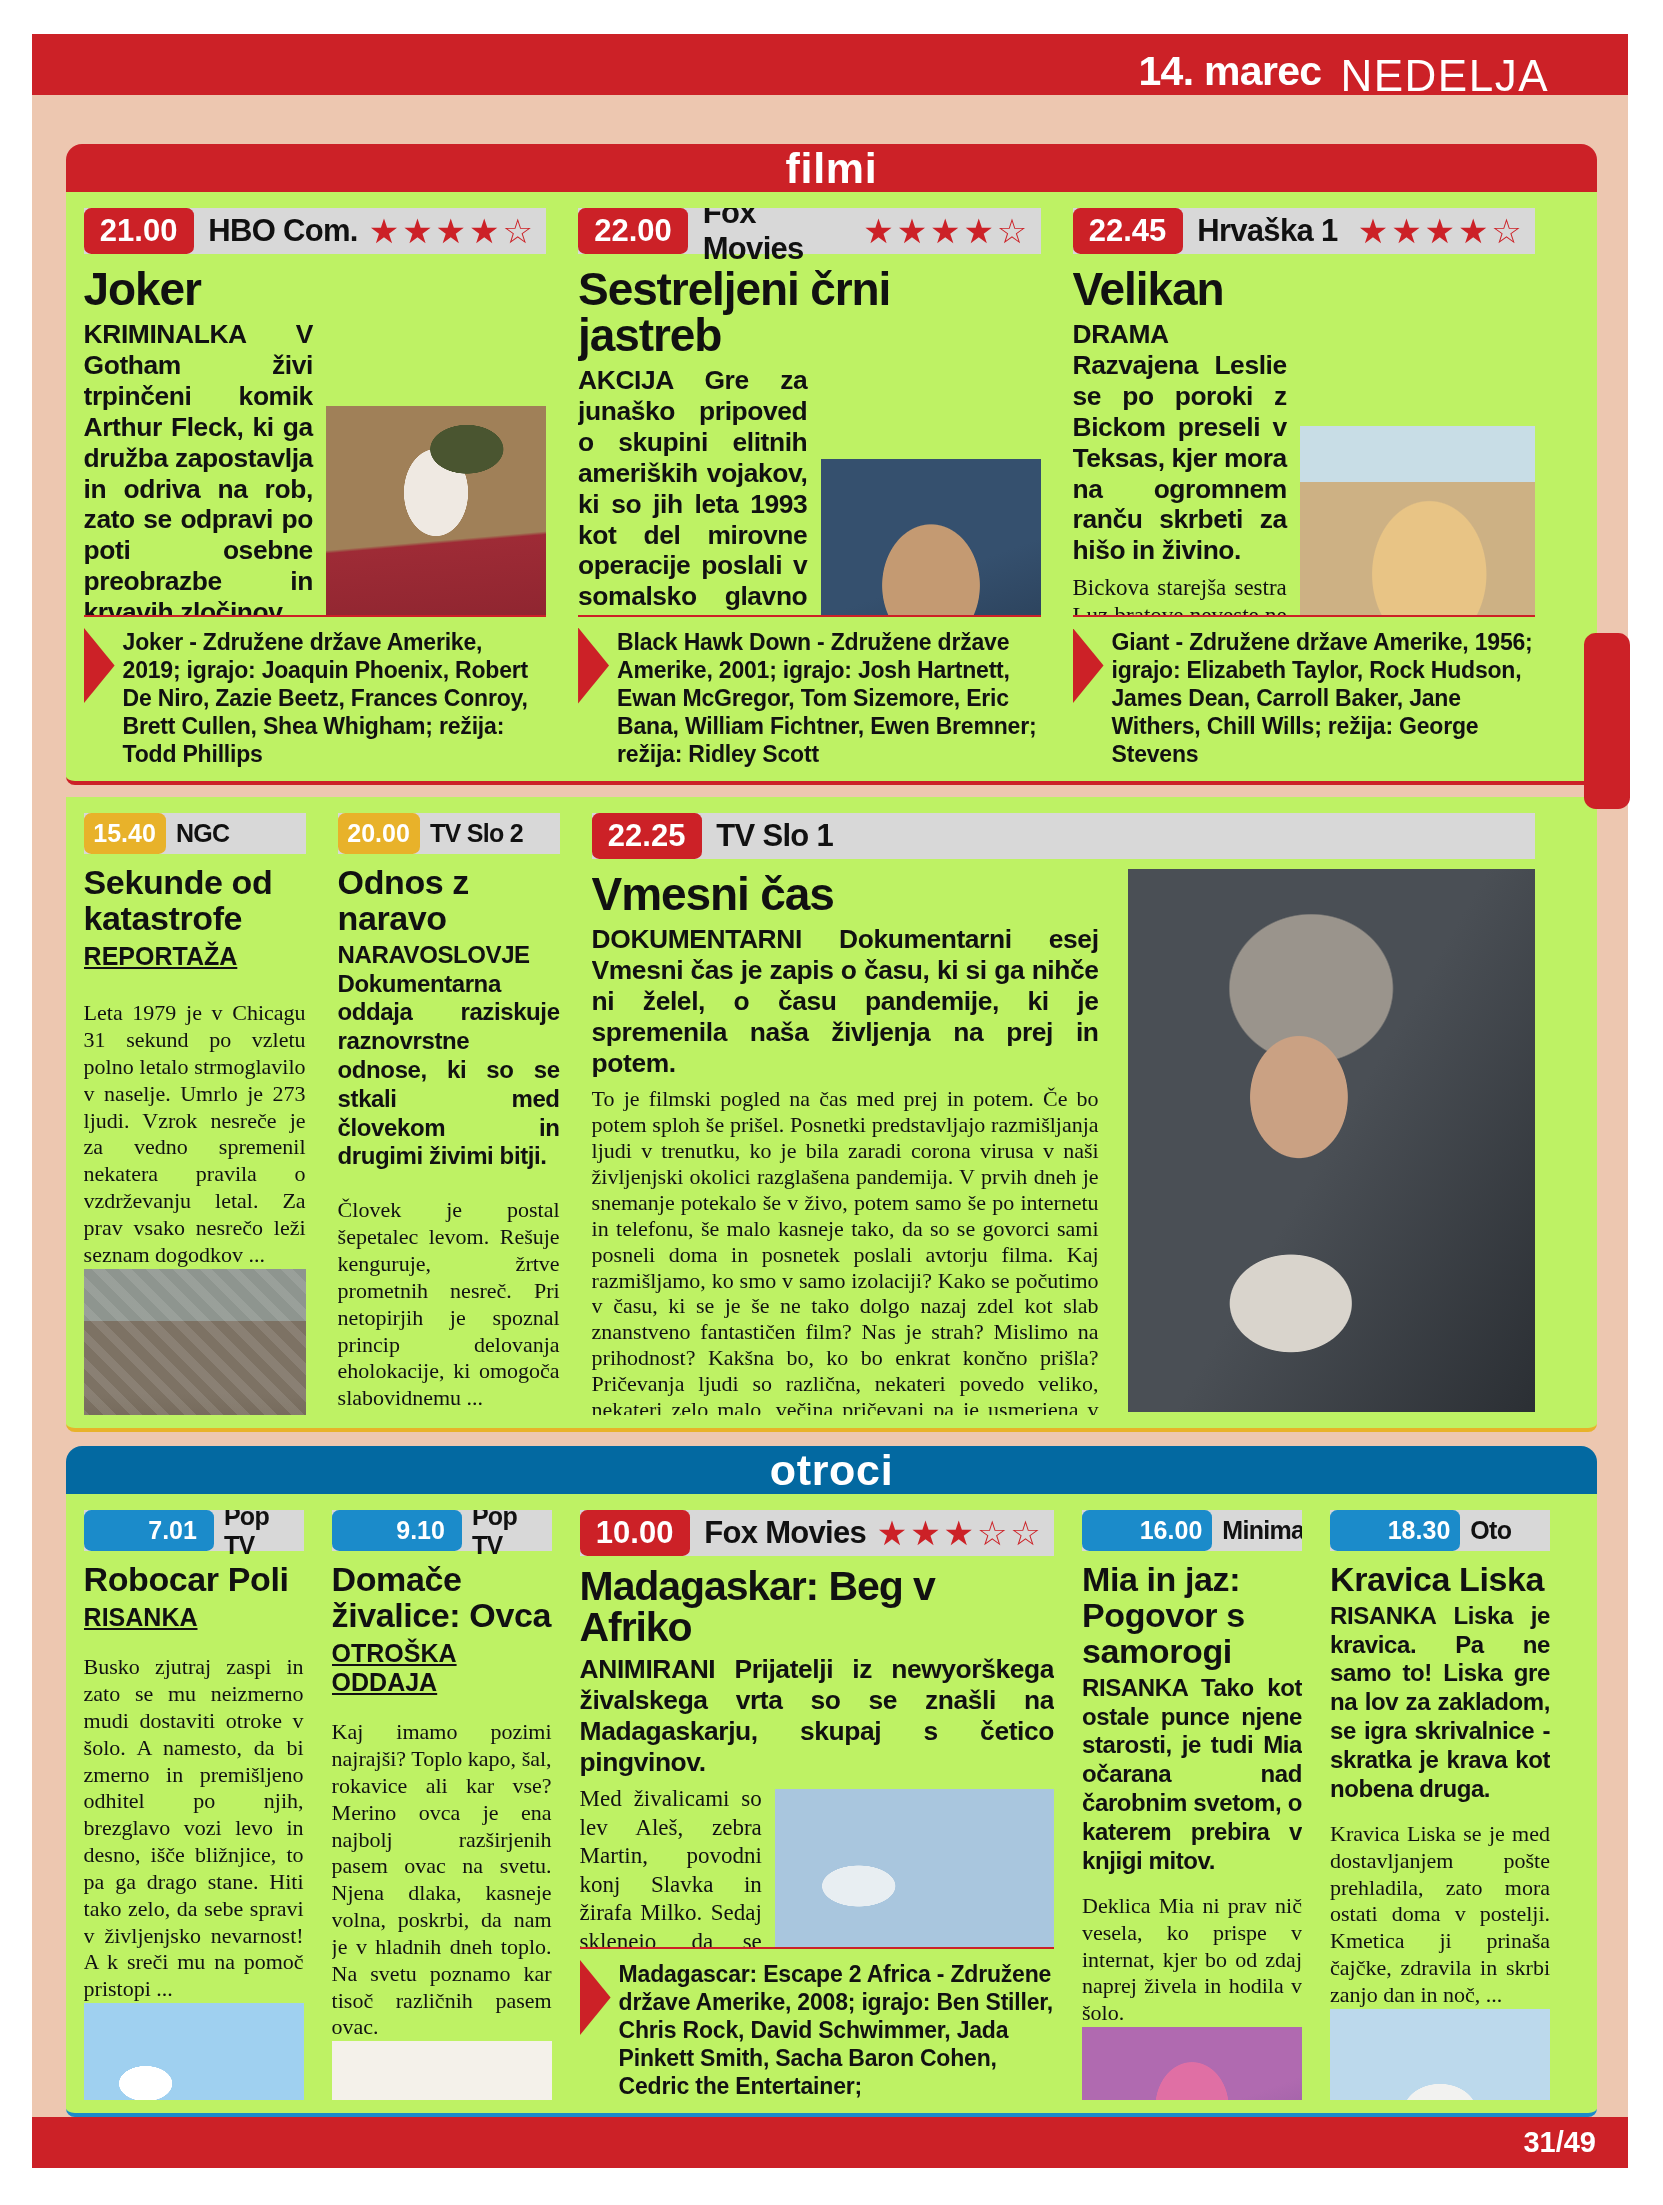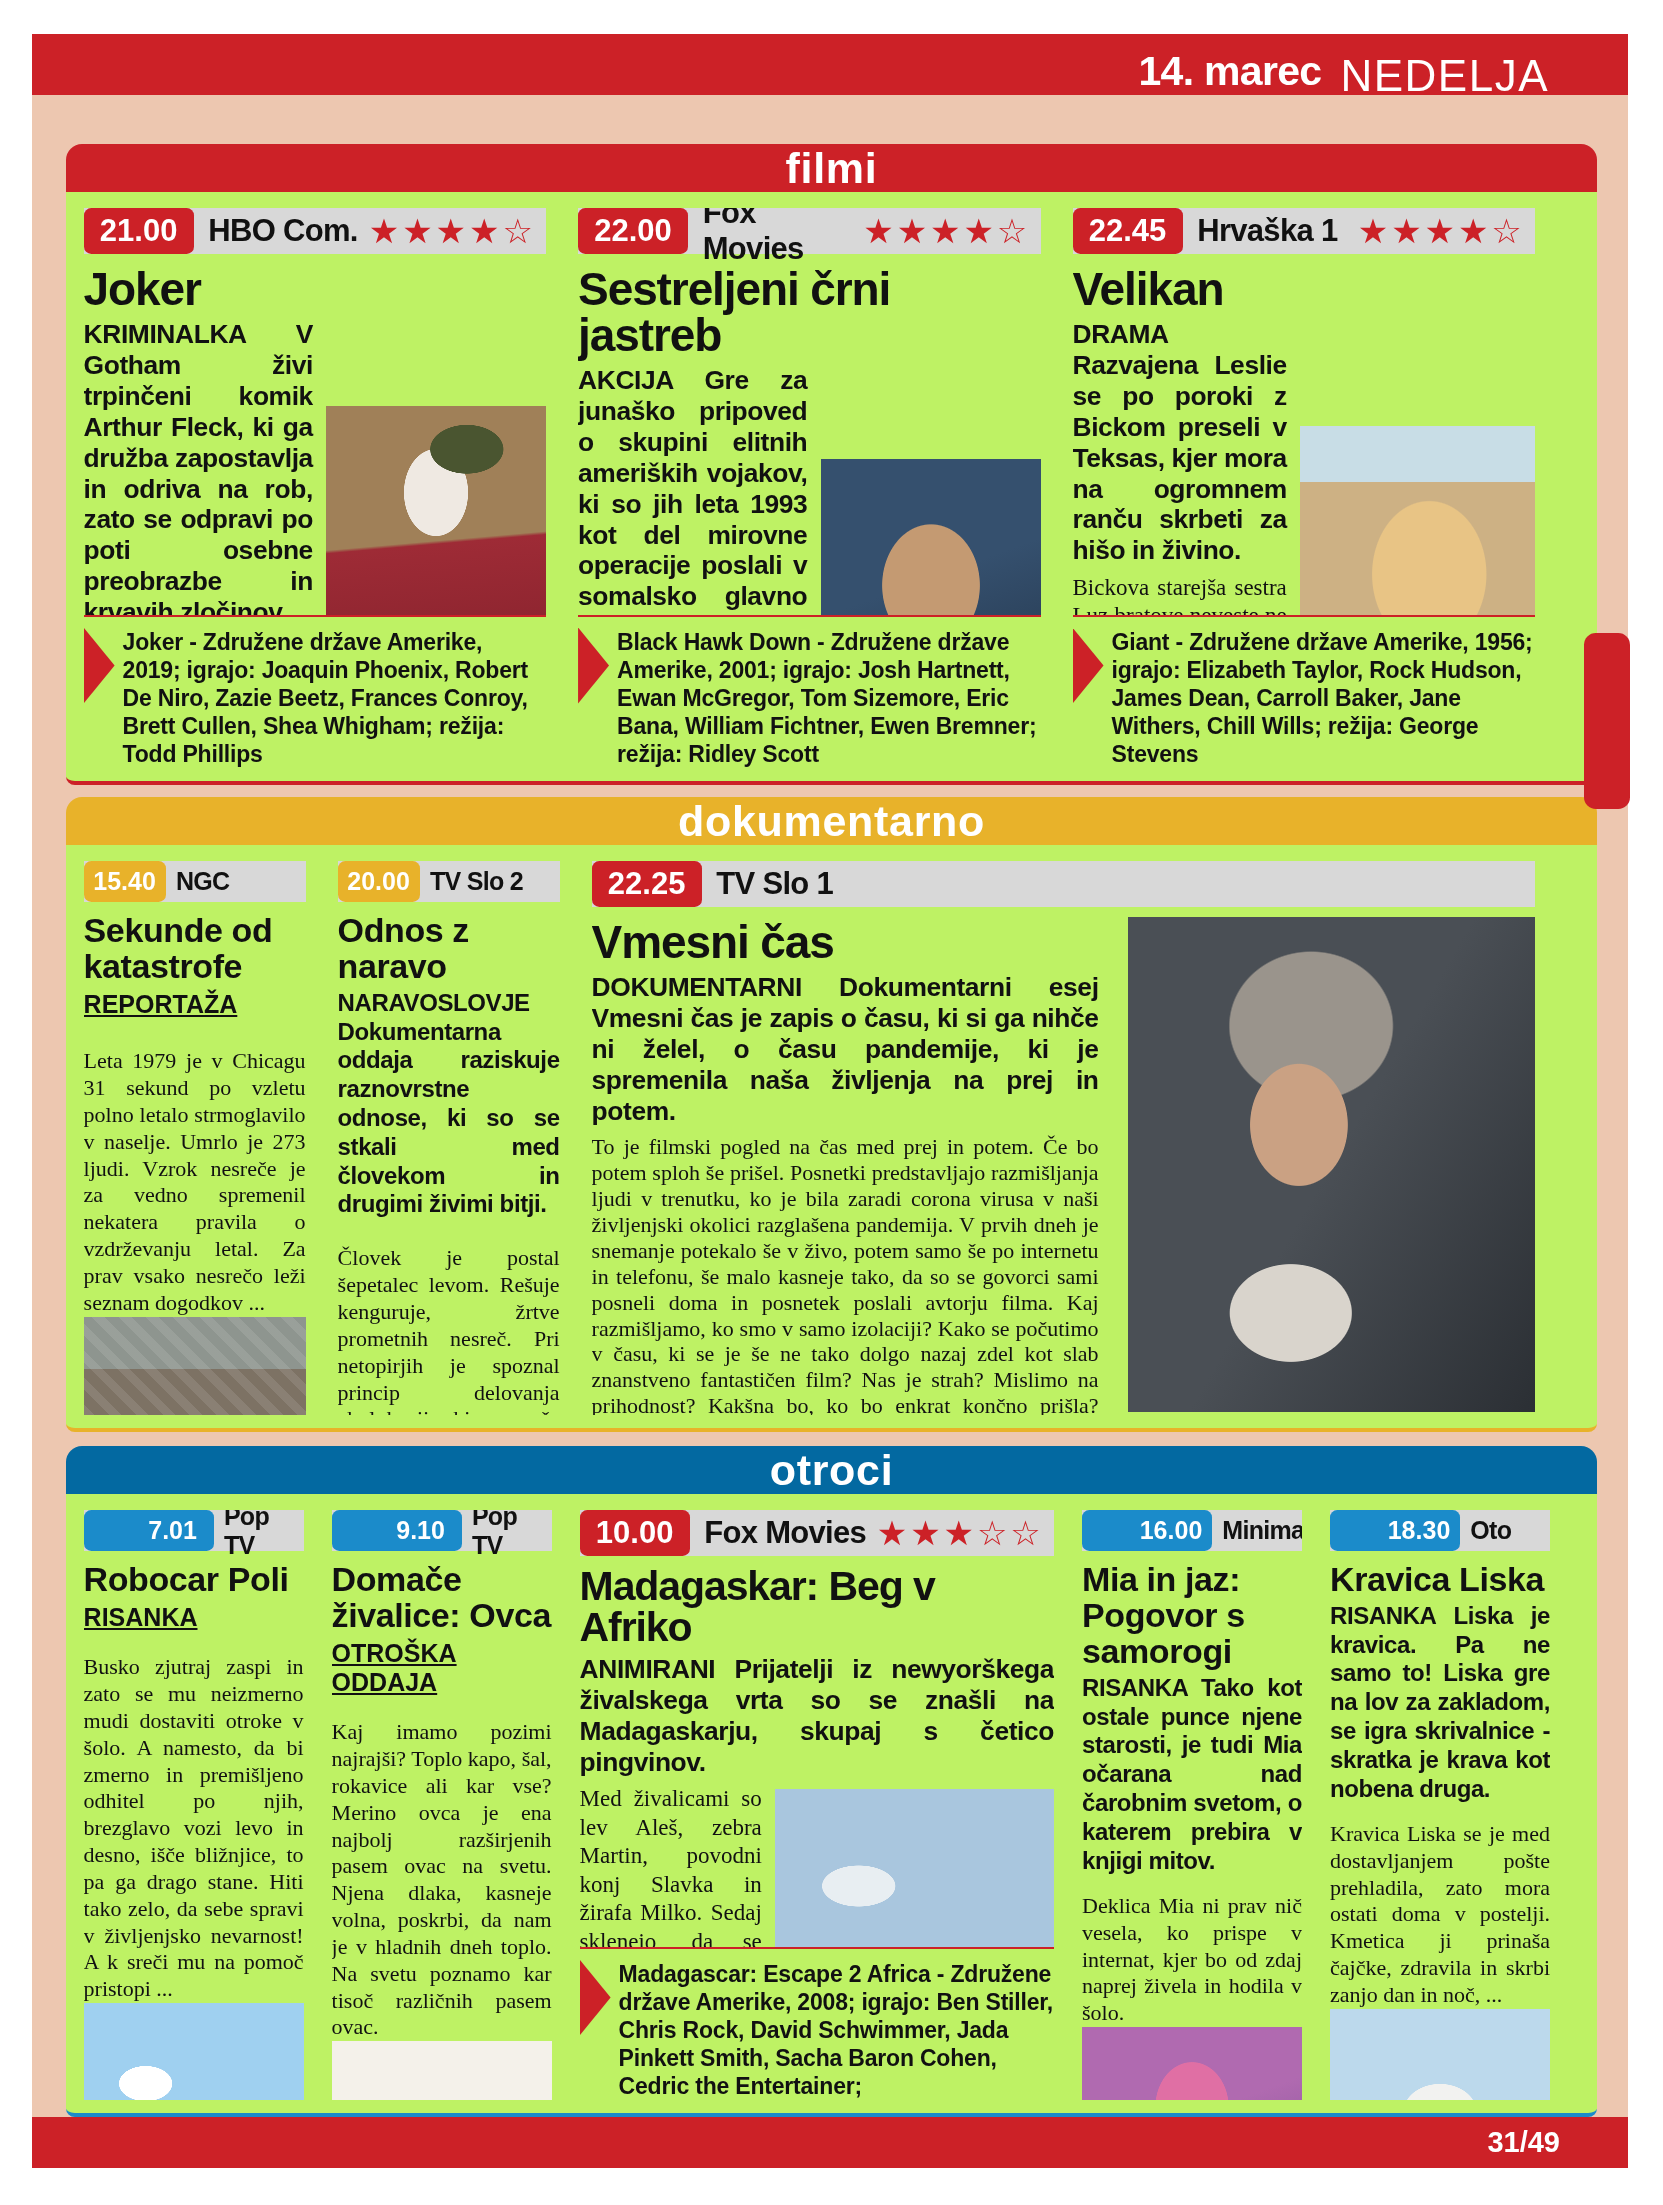--- a/index.html
+++ b/index.html
@@ -6,21 +6,21 @@
   body{width:1663px;height:2205px;background:#ffffff;font-family:"Liberation Sans",sans-serif;color:#111;position:relative;overflow:hidden;}
   #page{position:absolute;inset:0;}
 
   
   .masthead{position:absolute;left:32px;top:34px;width:1596px;height:62px;background:#cc2127;
     display:flex;align-items:baseline;justify-content:flex-end;padding-right:79px;box-sizing:border-box;color:#fff;}
   .masthead .m-date{font-size:41px;font-weight:bold;letter-spacing:-0.7px;align-self:flex-end;margin-bottom:1.5px;}
   .masthead .m-day{font-size:44px;font-weight:normal;letter-spacing:1.5px;margin-left:19px;align-self:flex-end;line-height:.92;margin-top:40px;}
   .paper{position:absolute;left:32px;top:95px;width:1596px;height:2022px;background:#edc7b0;}
   .footer-bar{position:absolute;left:32px;top:2117px;width:1596px;height:51px;background:#cc2127;
-    display:flex;align-items:center;justify-content:flex-end;padding-right:68px;box-sizing:border-box;}
+    display:flex;align-items:center;justify-content:flex-end;padding-right:32px;box-sizing:border-box;}
   .footer-bar .pageno{color:#fff;font-size:29px;font-weight:bold;}
   .side-tab{position:absolute;left:1584px;top:633px;width:46px;height:176px;background:#cc2127;border-radius:11.8px;}
 
   
   .card{position:absolute;left:66px;width:1531px;display:flex;flex-direction:column;}
   .card-header{height:48px;flex:none;border-radius:16px 16px 0 0;display:flex;align-items:center;justify-content:center;
     color:#fff;font-size:43px;font-weight:bold;letter-spacing:0.7px;}
   .card-body{background:#bef264;flex:1;overflow:hidden;border-radius:0 0 8.8px 8.8px;box-sizing:border-box;}
   .card-filmi{top:144px;height:641px;}
   .card-filmi .card-header{background:#cc2127;}
@@ -183,23 +183,20 @@
         <div class="credits">
           <span class="credits-arrow"></span>
           <p class="credits-text">Giant - Združene države Amerike, 1956; igrajo: Elizabeth Taylor, Rock Hudson, James Dean, Carroll Baker, Jane Withers, Chill Wills; režija: George Stevens</p>
         </div>
       </article>
 
     </div>
   </section>
 
   <section class="card card-dok">
-    <div class="card-header">
-      <span>dokumentarno</span>
-    </div>
     <div class="card-body">
 
       <article class="entry">
         <div class="prog-bar small">
           <span class="time-badge badge-yellow">15.40</span>
           <span class="channel">NGC</span>
         </div>
         <h2 class="title small">Sekunde od katastrofe</h2>
         <p class="genre-label">REPORTAŽA</p>
         <p class="body-txt small" style="margin-top:29px;">Leta 1979 je v Chicagu 31 sekund po vzletu polno letalo strmoglavilo v naselje. Umrlo je 273 ljudi. Vzrok nesreče je za vedno spremenil nekatera pravila o vzdrževanju letal. Za prav vsako nesrečo leži seznam dogodkov ...</p>

